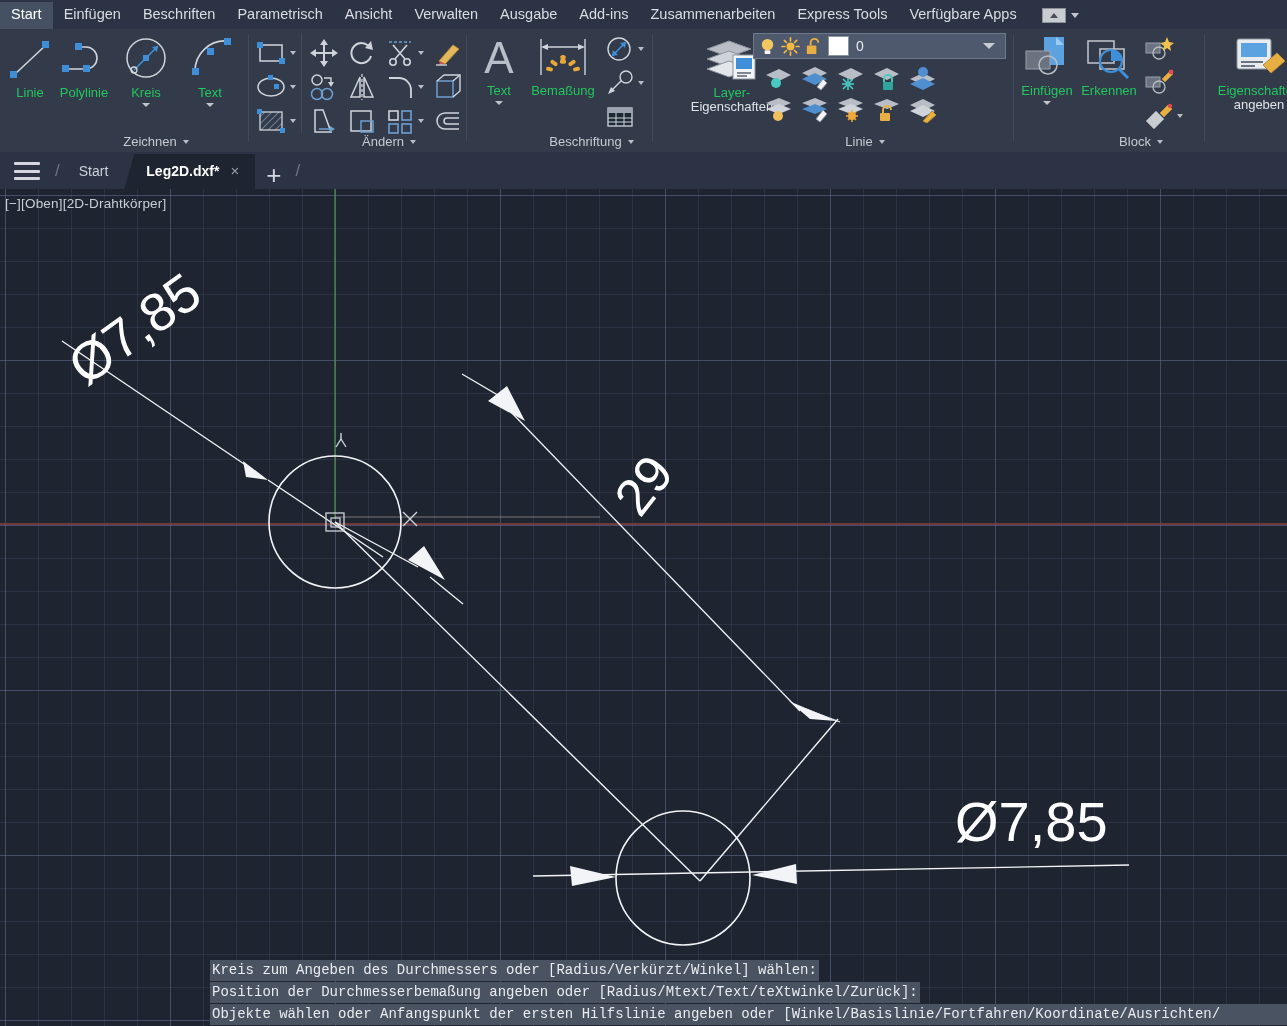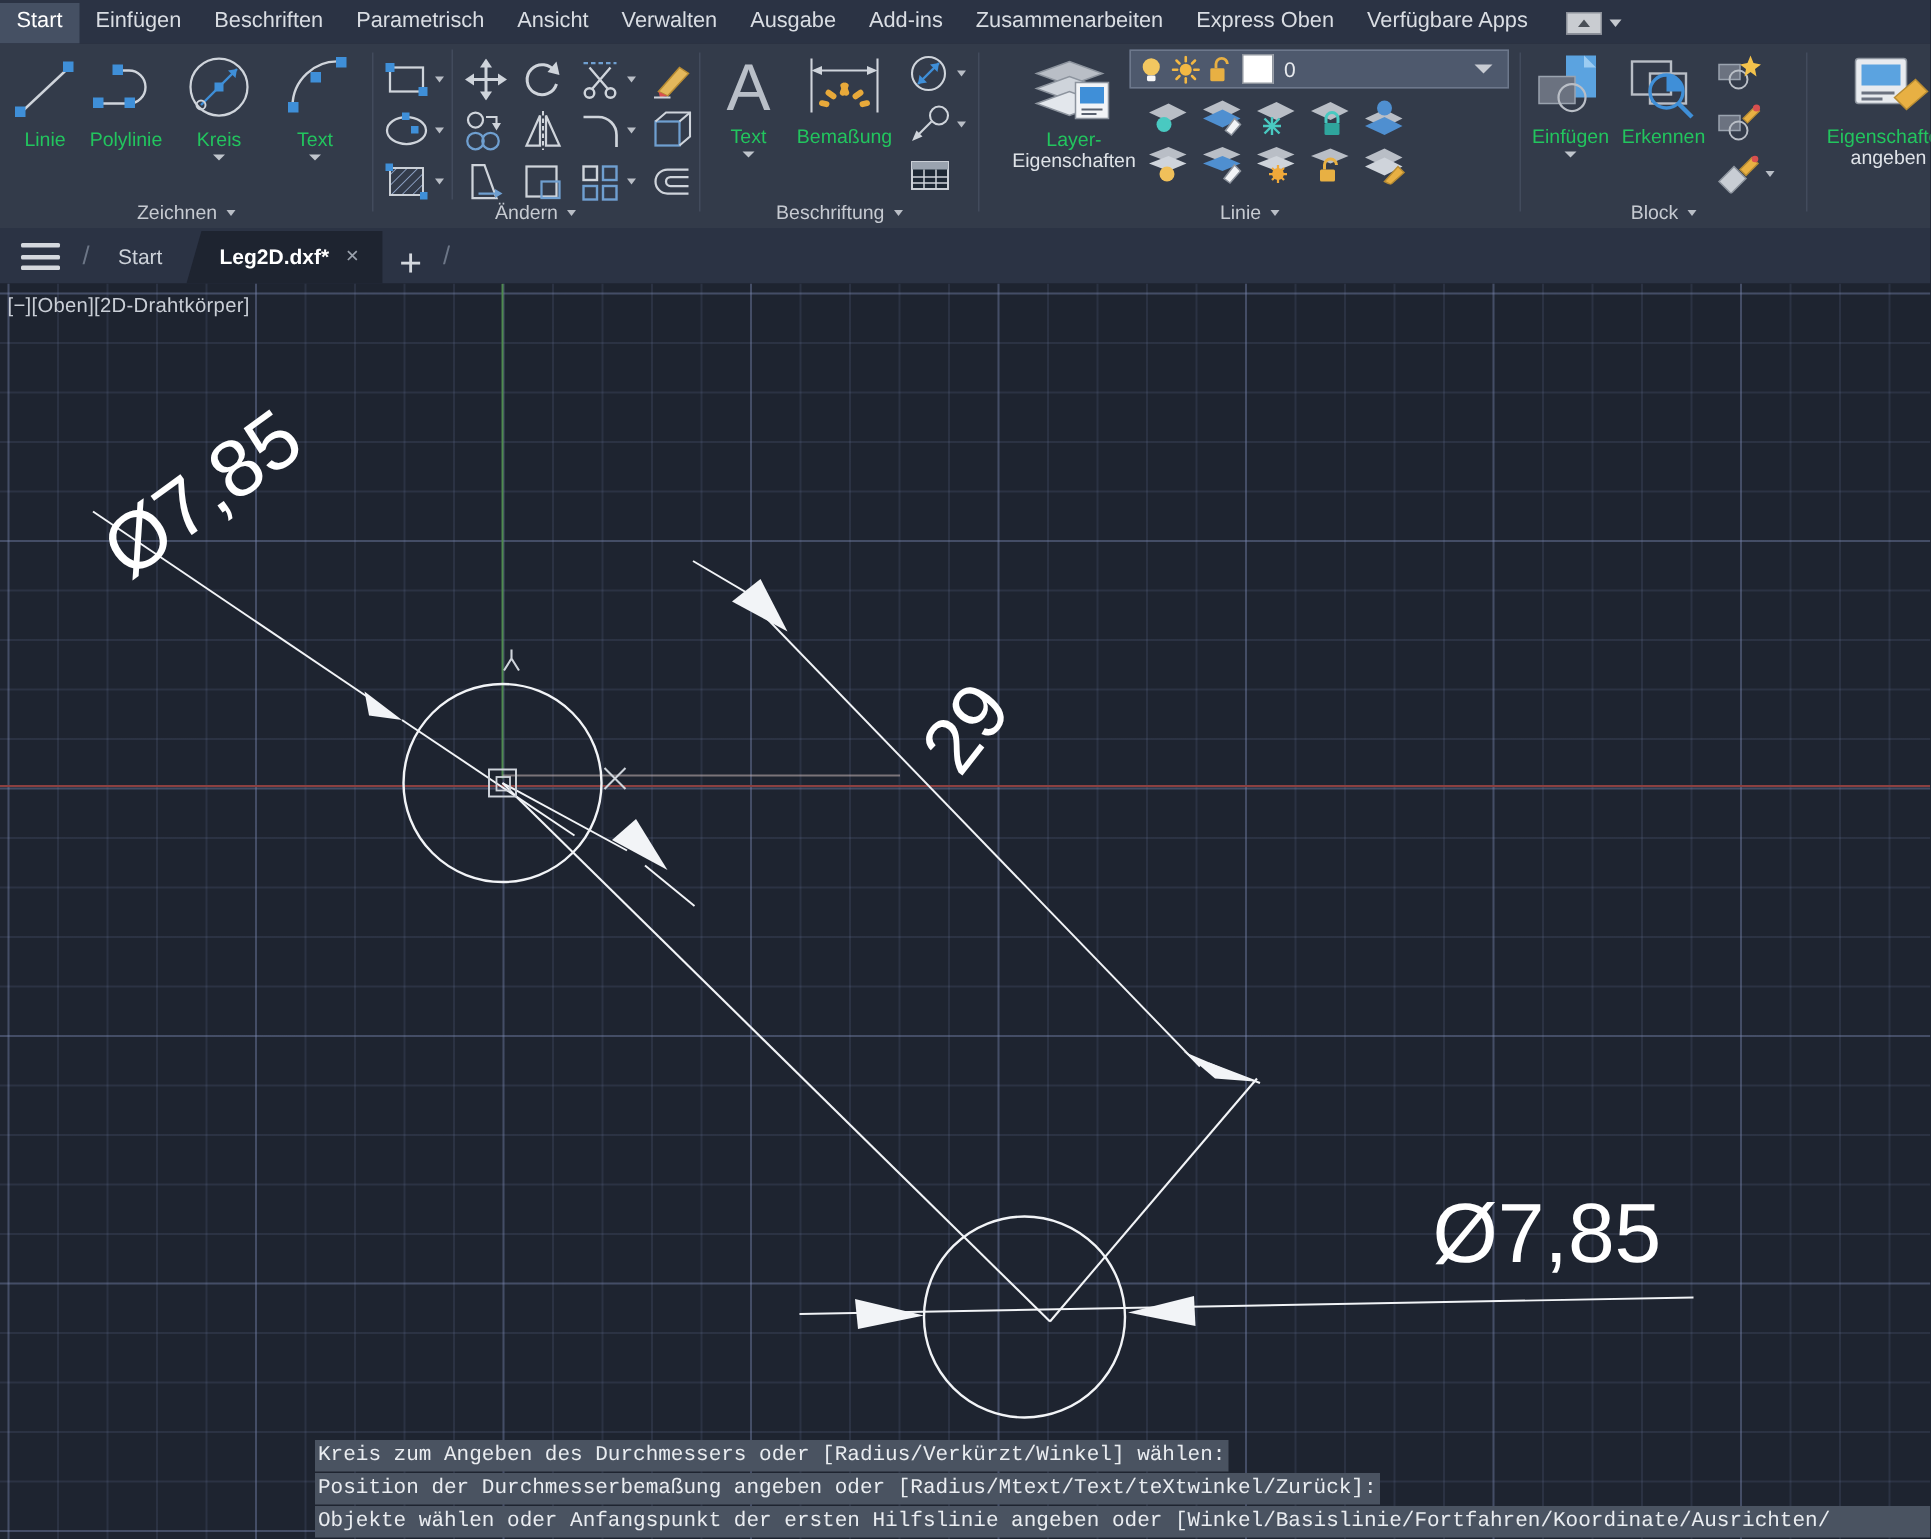--- a/index.html
+++ b/index.html
@@ -41,21 +41,21 @@
 
   
   .ribbon{
     position:absolute;left:0;top:29px;width:1287px;height:123px;
     background:#333b4a;
   }
   .panel{position:absolute;top:0;height:123px;}
   .panel-body{position:absolute;left:0;top:0;right:0;bottom:25px;}
   .panel-title{
     position:absolute;bottom:3px;left:0;width:100%;text-align:center;
-    font-size:13px;color:#c6cad1;display:flex;align-items:center;justify-content:center;gap:6px;
+    font-size:13px;color:#c6cad1;display:flex;align-items:center;justify-content:center;gap:6px;padding-left:32px;
   }
   .panel-sep{
     position:absolute;top:6px;width:1px;height:106px;background:#424b5c;
   }
   .btn-lg{
     position:absolute;display:flex;flex-direction:column;align-items:center;
     width:56px;cursor:default;
   }
   .btn-lg .lbl{font-size:13px;color:#22c55e;margin-top:3px;text-align:center;line-height:14px;}
   .btn-lg .lbl2{font-size:13px;color:#dfe3e8;text-align:center;line-height:14px;}
@@ -138,21 +138,21 @@
   <div class="menubar">
     <div class="menu-item active">Start</div>
     <div class="menu-item">Einfügen</div>
     <div class="menu-item">Beschriften</div>
     <div class="menu-item">Parametrisch</div>
     <div class="menu-item">Ansicht</div>
     <div class="menu-item">Verwalten</div>
     <div class="menu-item">Ausgabe</div>
     <div class="menu-item">Add-ins</div>
     <div class="menu-item">Zusammenarbeiten</div>
-    <div class="menu-item">Express Oben</div>
+    <div class="menu-item">Express Tools</div>
     <div class="menu-item">Verfügbare Apps</div>
     <div class="menu-caret">
       <div class="mini-btn">
           <i></i>
         </div>
       <div class="tri-down"></div>
     </div>
   </div>
 
   <div class="ribbon">
@@ -397,21 +397,21 @@
       </div>
       <div class="panel-title">
         <span>Beschriftung</span>
         <span class="small-caret"></span>
       </div>
     </div>
     <div class="panel-sep" style="left:652px;"></div>
 
     <div class="panel" style="left:653px;width:360px;">
       <div class="panel-body">
-        <div class="btn-lg" style="left:8px;top:4px;width:110px;">
+        <div class="btn-lg" style="left:24px;top:4px;width:110px;">
           <svg width="66" height="50" viewBox="0 0 66 50">
             <g stroke="#8d949e" stroke-width="1" fill="#b9bec6">
               <polygon points="8,16 30,8 52,16 30,24"></polygon>
               <polygon points="8,26 30,18 52,26 30,34" fill="#cfd4db"></polygon>
               <polygon points="8,36 30,28 52,36 30,44" fill="#e3e7ec"></polygon>
             </g>
             <rect x="34" y="22" width="22" height="24" fill="#f2f4f7" stroke="#8d949e"></rect>
             <rect x="37" y="25" width="16" height="11" fill="#3f8fd8"></rect>
             <path d="M38 40 H52 M38 43 H48" stroke="#5a6270" stroke-width="1.4"></path>
           </svg>

